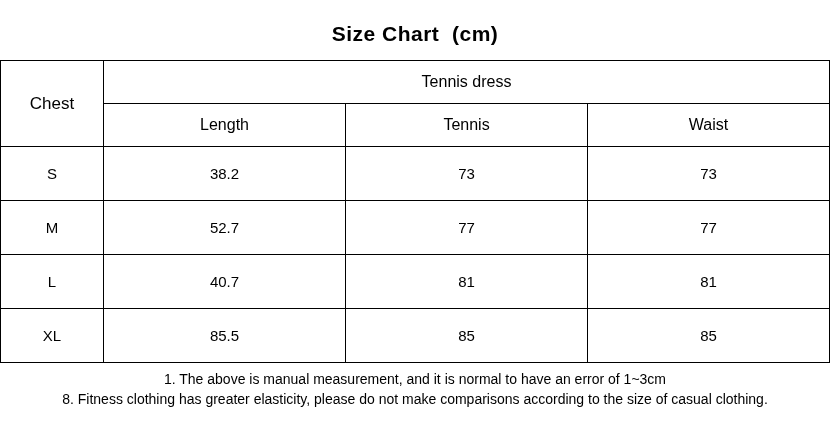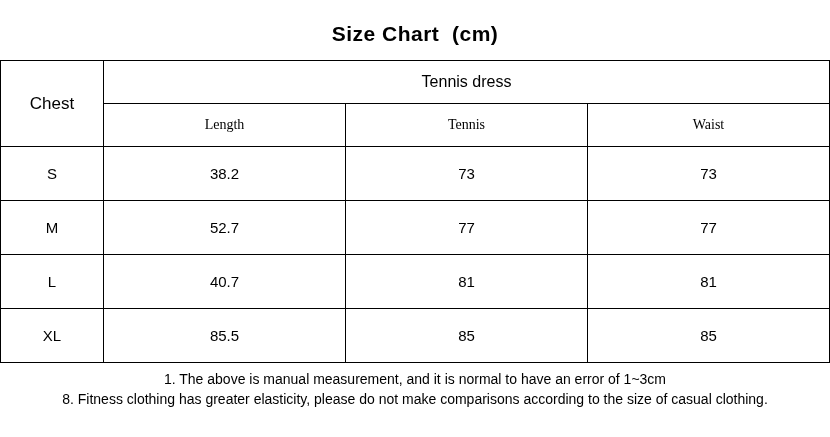--- a/index.html
+++ b/index.html
@@ -47,24 +47,23 @@
     font-size: 17px;
     font-weight: bold;
     height: 80px;
   }
   .hdr-group {
     font-size: 16px;
     font-weight: bold;
     height: 40px;
   }
   .hdr-sub {
-    font-size: 14px;
+    font-size: 16px;
     font-weight: bold;
     height: 40px;
-    font-family: Liberation Serif, serif;
   }
   .data-cell {
     font-size: 15px;
     height: 51px;
   }
   .data-size {
     font-size: 15px;
   }
   .notes {
     padding-top: 6px;

